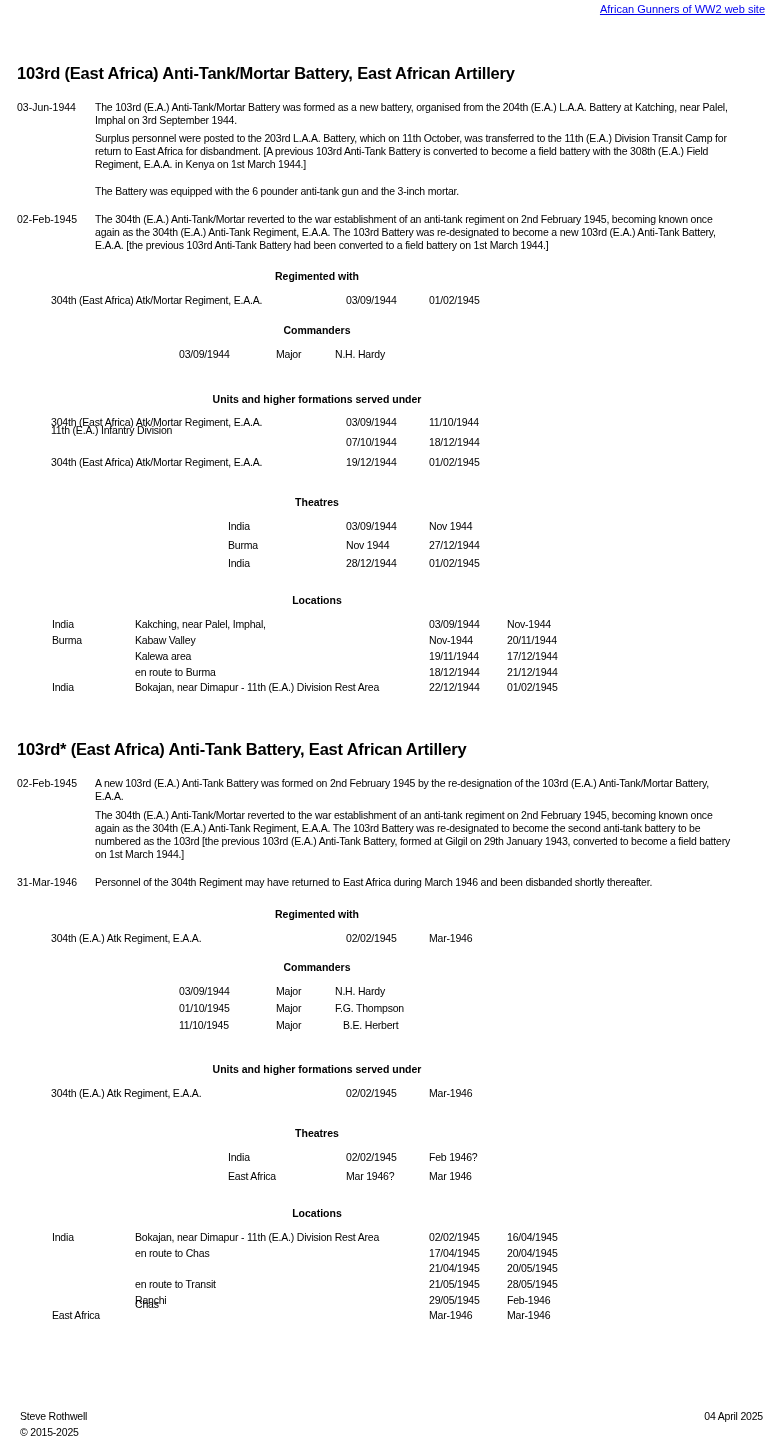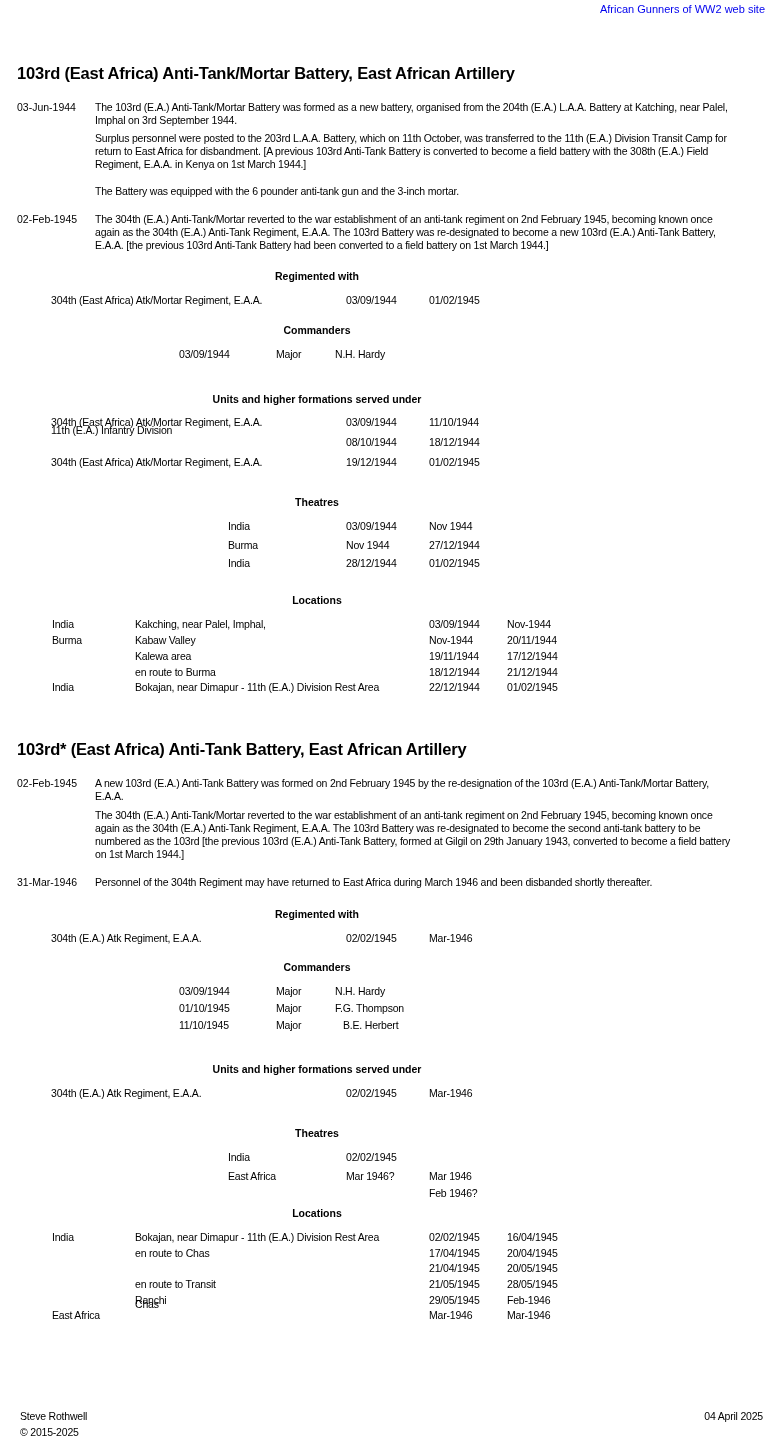--- a/index.html
+++ b/index.html
@@ -1,19 +1,19 @@
 <!DOCTYPE html>
 <html><head>
 <meta charset="utf-8">
 <style>
   html, body { margin:0; padding:0; background:#ffffff; }
   body { width:773px; height:1453px; position:relative; overflow:hidden;
          font-family:"Liberation Sans", sans-serif; color:#000; font-size:10.5px; }
   .abs { position:absolute; white-space:nowrap; }
-  .link { color:#0000ee; font-size:11px; cursor:pointer; }
+  .link { color:#0000ee; text-decoration:underline; font-size:11px; cursor:pointer; }
   .h1 { font-size:16.5px; font-weight:bold; letter-spacing:-0.2px; }
   .date { font-size:10.5px; }
   .para { position:absolute; left:95px; width:640px; font-size:10.5px; line-height:13px; white-space:normal; letter-spacing:-0.2px; }
   .sechead { font-weight:bold; font-size:10.5px; text-align:center; width:634px; left:0; }
   .cell { font-size:10.5px; letter-spacing:-0.2px; }
 </style>
 </head>
 <body>
 
 <a class="abs link" style="right:8px; top:3px;">African Gunners of WW2 web site</a>
@@ -43,21 +43,21 @@
 </div>
 
 <div class="abs sechead" style="top:393px;">Units and higher formations served under</div>
 <div>
   <span class="abs cell" style="left:51px; top:416px;">304th (East Africa) Atk/Mortar Regiment, E.A.A.</span>
   <span class="abs cell" style="left:346px; top:416px;">03/09/1944</span>
   <span class="abs cell" style="left:429px; top:416px;">11/10/1944</span>
 </div>
 <div>
   <span class="abs cell" style="left:51px; top:424px;">11th (E.A.) Infantry Division</span>
-  <span class="abs cell" style="left:346px; top:436px;">08/10/1944</span>
+  <span class="abs cell" style="left:346px; top:436px;">07/10/1944</span>
   <span class="abs cell" style="left:429px; top:436px;">18/12/1944</span>
 </div>
 <div>
   <span class="abs cell" style="left:51px; top:456px;">304th (East Africa) Atk/Mortar Regiment, E.A.A.</span>
   <span class="abs cell" style="left:346px; top:456px;">19/12/1944</span>
   <span class="abs cell" style="left:429px; top:456px;">01/02/1945</span>
 </div>
 
 <div class="abs sechead" style="top:496px;">Theatres</div>
 <div>
@@ -145,21 +145,21 @@
 <div>
   <span class="abs cell" style="left:51px; top:1087px;">304th (E.A.) Atk Regiment, E.A.A.</span>
   <span class="abs cell" style="left:346px; top:1087px;">02/02/1945</span>
   <span class="abs cell" style="left:429px; top:1087px;">Mar-1946</span>
 </div>
 
 <div class="abs sechead" style="top:1127px;">Theatres</div>
 <div>
   <span class="abs cell" style="left:228px; top:1151px;">India</span>
   <span class="abs cell" style="left:346px; top:1151px;">02/02/1945</span>
-  <span class="abs cell" style="left:429px; top:1151px;margin-top:36px;">Feb 1946?</span>
+  <span class="abs cell" style="left:429px; top:1151px;">Feb 1946?</span>
 </div>
 <div>
   <span class="abs cell" style="left:228px; top:1170px;">East Africa</span>
   <span class="abs cell" style="left:346px; top:1170px;">Mar 1946?</span>
   <span class="abs cell" style="left:429px; top:1170px;">Mar 1946</span>
 </div>
 
 <div class="abs sechead" style="top:1207px;">Locations</div>
 <div>
   <span class="abs cell" style="left:52px; top:1231px;">India</span>

